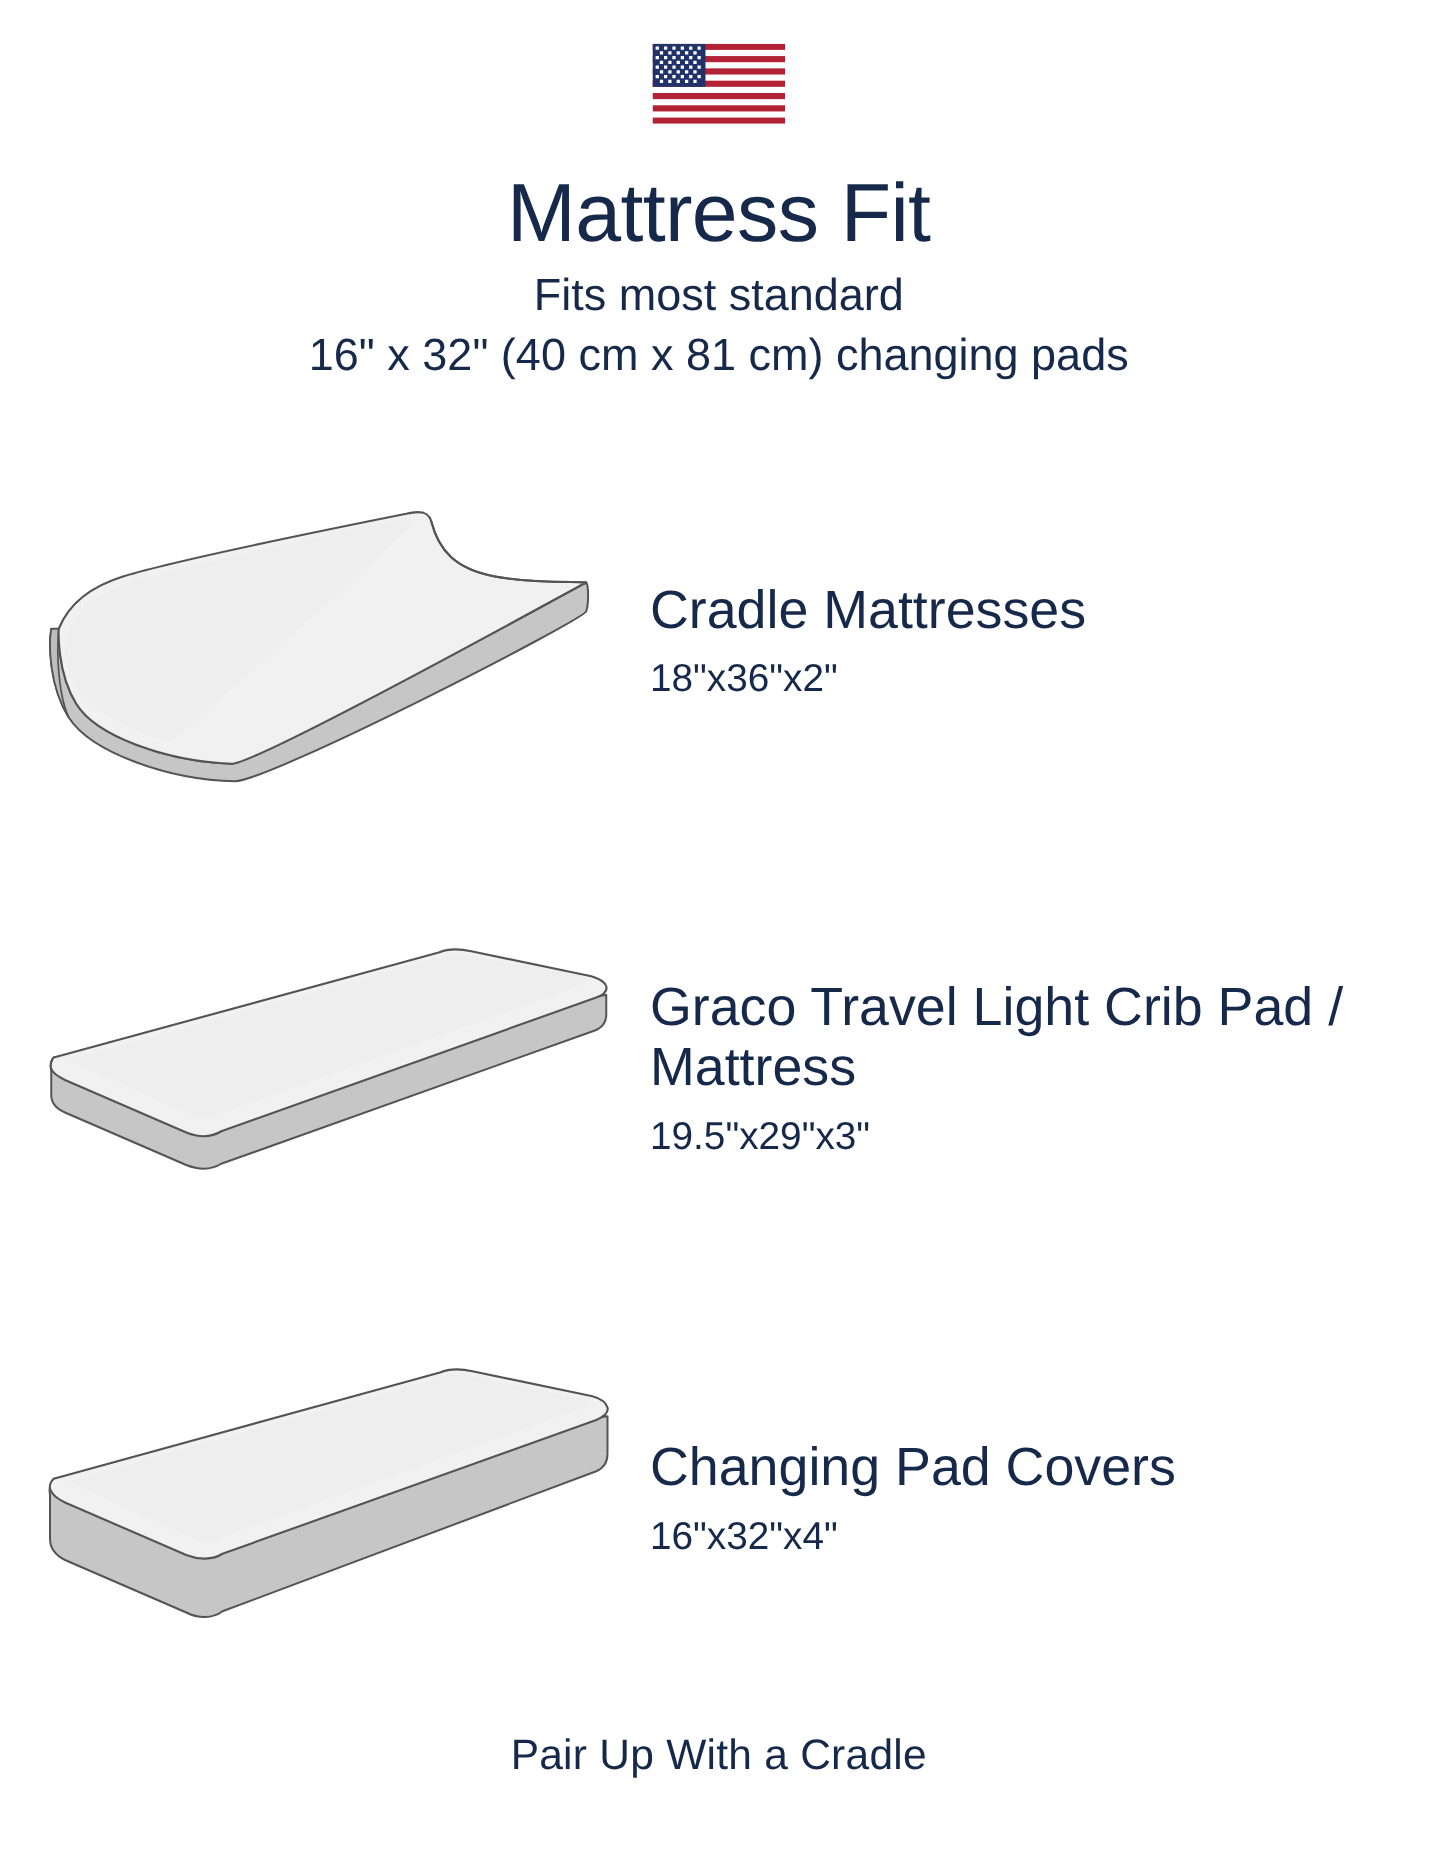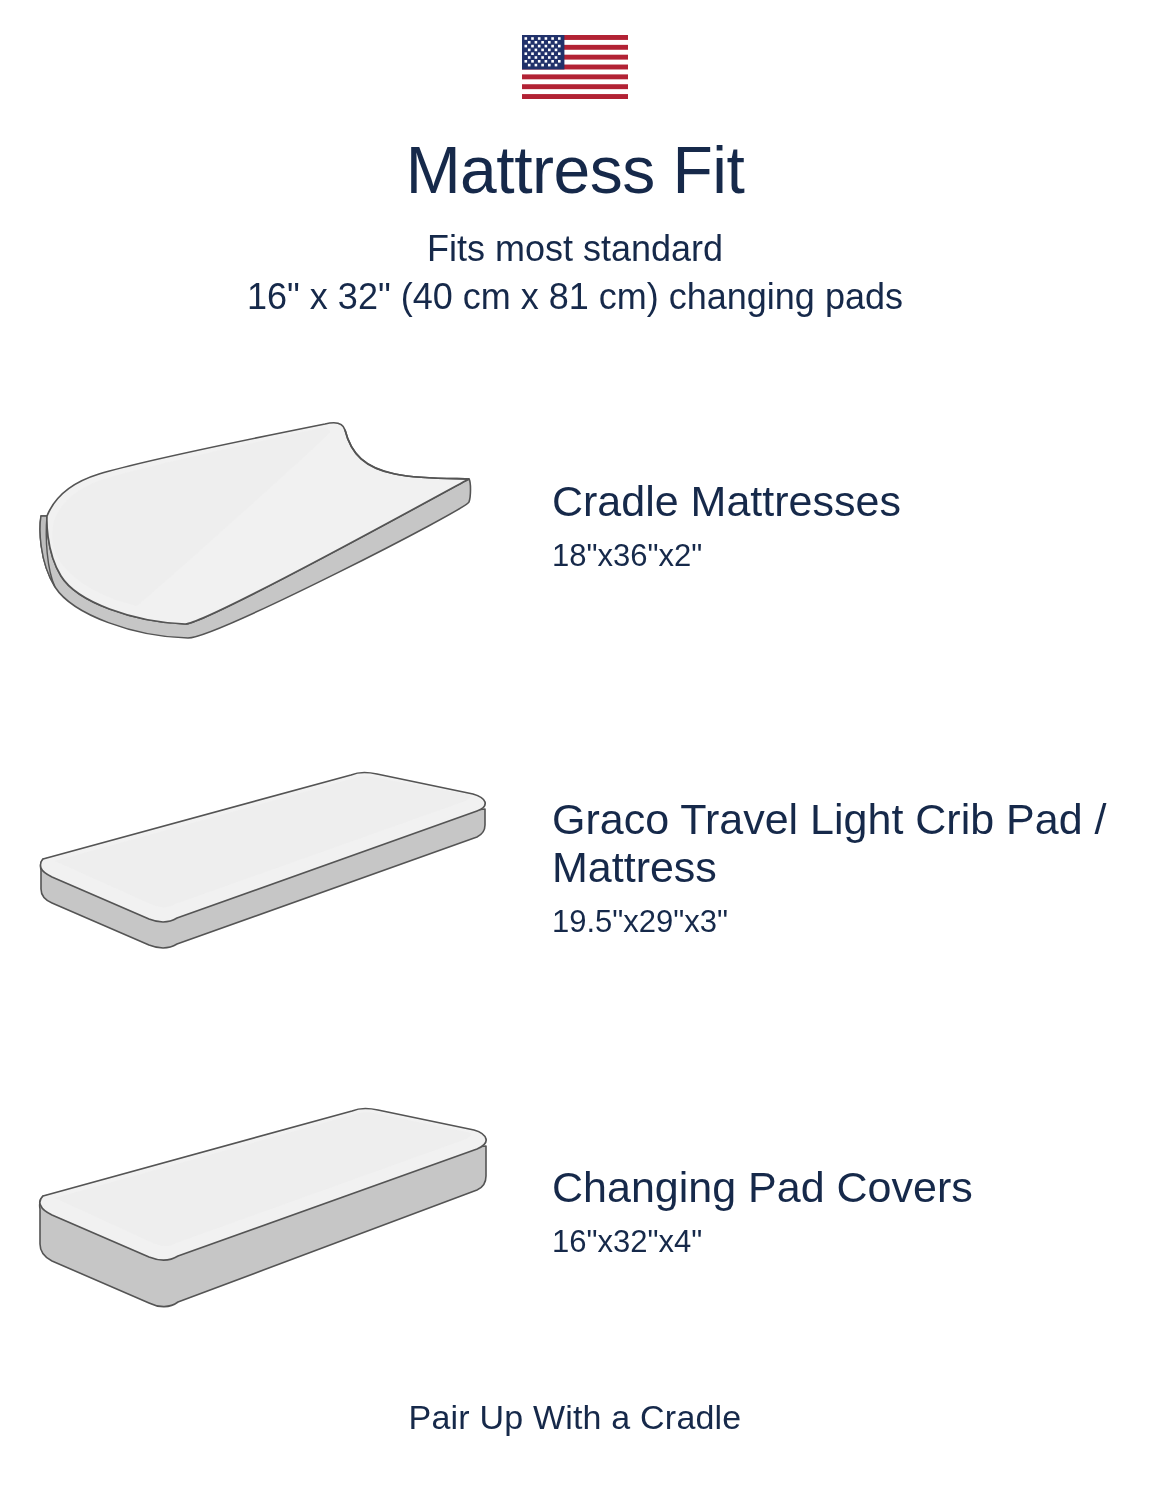--- a/index.html
+++ b/index.html
@@ -42,41 +42,40 @@
   }
   .main-title {
     font-size: 66px;
     font-weight: 400;
     letter-spacing: -0.5px;
     color: #16294a;
     margin: 38px 0 0 0;
     line-height: 1.0;
   }
   .subtitle {
-    margin-top: 22px;
+    margin-top: 9px;
     font-size: 36px;
     font-weight: 400;
     color: #16294a;
     line-height: 1.32;
   }
   .subtitle-line { display: block; }
 
   
   .items {
     width: 100%;
     margin-top: 36px;
     display: flex;
     flex-direction: column;
   }
   .item-row {
     display: flex;
     align-items: center;
     width: 100%;
     height: 330px;
-    gap: 32px;
   }
   .item-art {
     width: 520px;
     height: 300px;
     flex: 0 0 520px;
     display: flex;
     align-items: center;
     justify-content: center;
     line-height: 0;
   }

